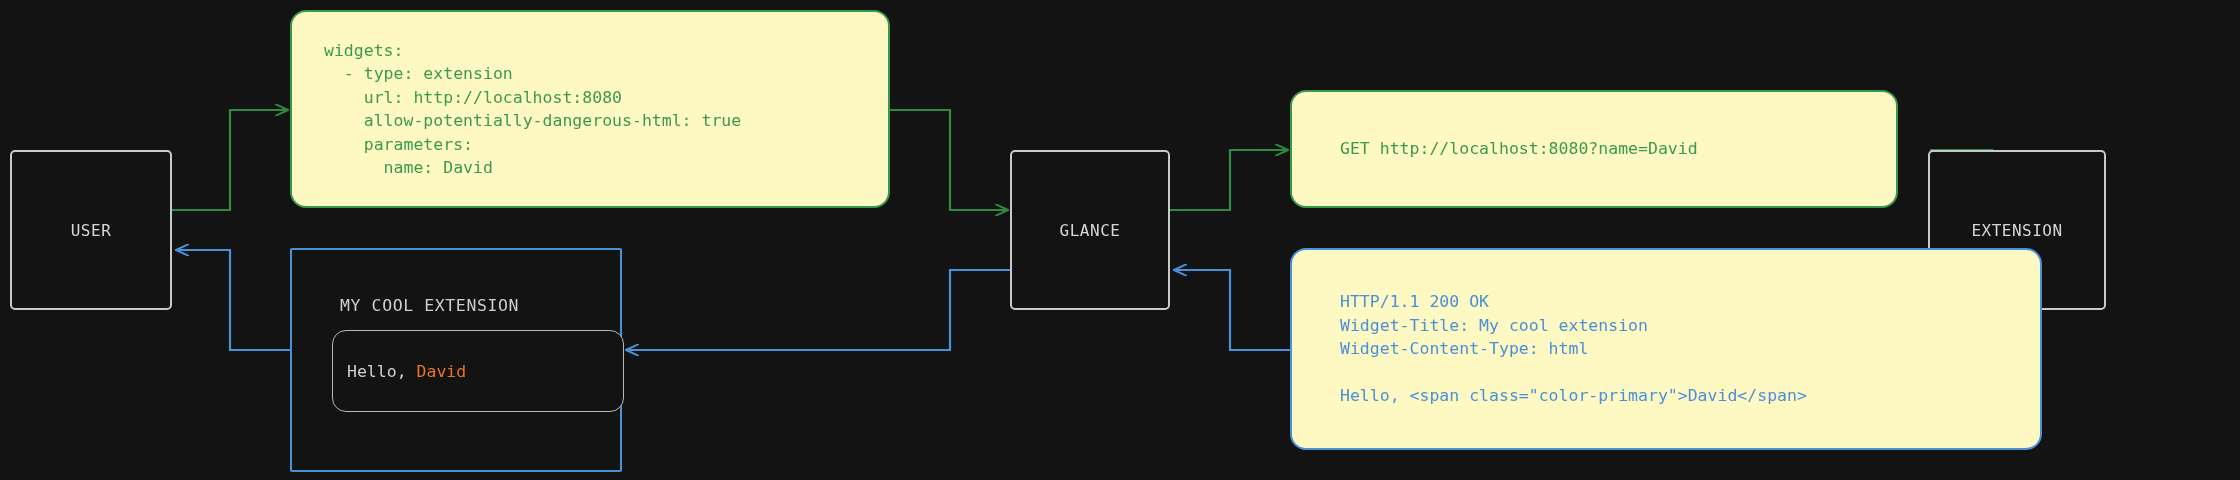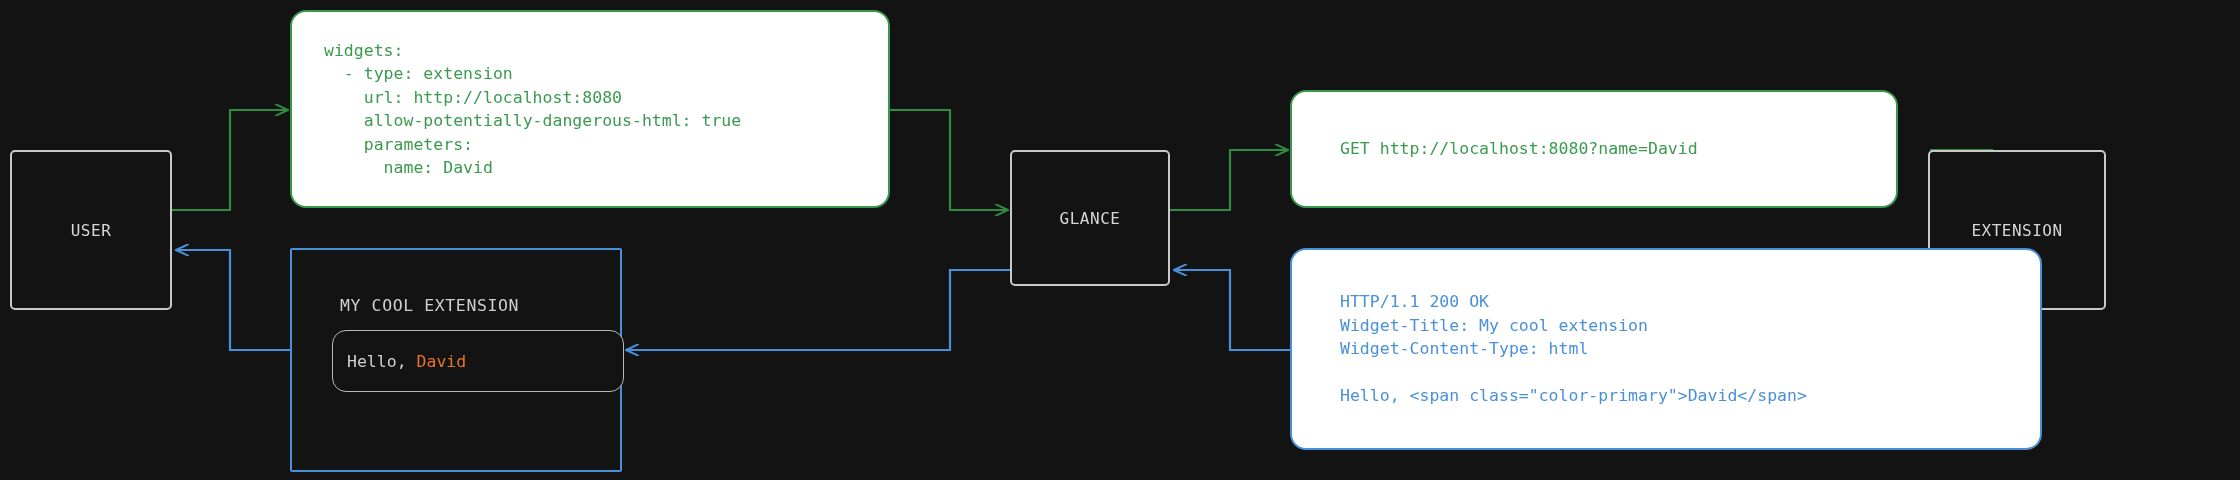--- a/index.html
+++ b/index.html
@@ -27,21 +27,21 @@
     color: #d6d6d6;
     font-family: "DejaVu Sans Mono", monospace;
     font-size: 16px;
     letter-spacing: 0.5px;
     box-sizing: border-box;
   }
   .codebox {
     position: absolute;
     border: 2px solid;
     border-radius: 16px;
-    background: #ffffff;
+    background: #fef9c3;
     box-sizing: border-box;
     display: flex;
     flex-direction: column;
     justify-content: center;
   }
   .codebox.green { border-color: #37994c; }
   .codebox.blue  { border-color: #4a90d9; }
   .code {
     font-family: "DejaVu Sans Mono", monospace;
     font-size: 16.5px;
@@ -66,21 +66,21 @@
     color: #cfcfcf;
     font-family: "DejaVu Sans Mono", monospace;
     font-size: 16.5px;
     letter-spacing: 0.6px;
   }
   .widget-inner {
     position: absolute;
     left: 40px;
     top: 80px;
     width: 292px;
-    height: 62px;
+    height: 82px;
     border: 1.5px solid #b9b9b9;
     border-radius: 14px;
     background: #131313;
     box-sizing: border-box;
     display: flex;
     align-items: center;
   }
   .widget-inner .txt {
     padding-left: 14px;
     font-family: "DejaVu Sans Mono", monospace;
@@ -127,21 +127,21 @@
 
     <path d="M 1010,270 L 950,270 L 950,350 L 626,350" fill="none" stroke="#4a90d9" stroke-width="2.2" marker-end="url(#ahb)"></path>
 
     <path d="M 290,350 L 230,350 L 230,250 L 176,250" fill="none" stroke="#4a90d9" stroke-width="2.2" marker-end="url(#ahb)"></path>
   </svg>
 
   <div class="node" style="left:10px; top:150px; width:162px; height:160px;">
     <span>USER</span>
   </div>
 
-  <div class="node" style="left:1010px; top:150px; width:160px; height:136px;">
+  <div class="node" style="left:1010px; top:150px; width:160px; height:160px;">
     <span>GLANCE</span>
   </div>
 
   <div class="node" style="left:1928px; top:150px; width:178px; height:160px;">
     <span>EXTENSION</span>
   </div>
 
   <div class="codebox green" style="left:290px; top:10px; width:600px; height:198px; padding:0 0 0 32px;">
     <pre class="code green">widgets:
   - type: extension

